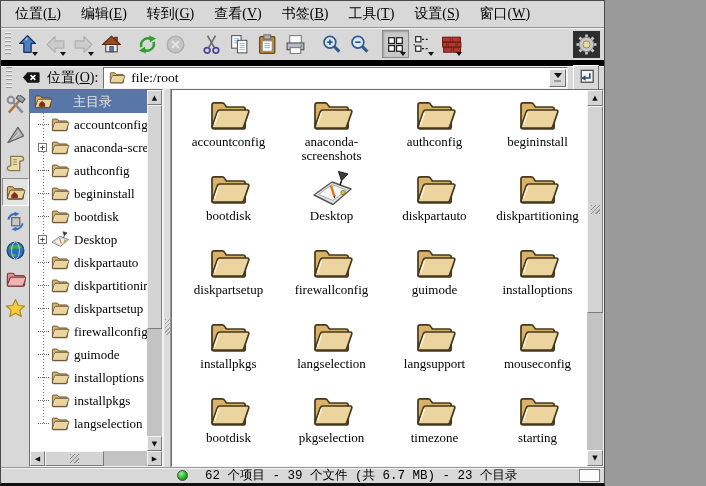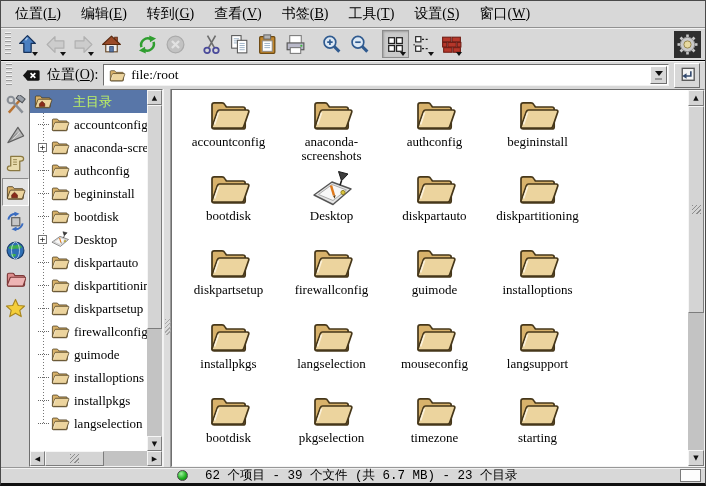--- a/index.html
+++ b/index.html
@@ -1,18 +1,18 @@
 <!DOCTYPE html>
 <html><head>
 <meta charset="utf-8">
 <style>
   html,body{margin:0;padding:0;background:#9a9a9a;}
   *{box-sizing:border-box;}
   .window{
-    width:706px;height:486px;position:relative;background:#d8d8d8;
+    width:605px;height:486px;position:relative;background:#d8d8d8;
     border:1px solid #4a4a4a;border-bottom:3px solid #101010;
     font-family:"Liberation Serif","DejaVu Serif",serif;color:#000;
     overflow:hidden;
   }
   
   .menubar{height:26px;display:flex;align-items:center;padding-left:4px;font-size:14px;}
   .menu-item{padding:2px 10px;white-space:nowrap;cursor:default;}
   
   .toolbar{height:33px;display:flex;align-items:center;border-top:1px solid #929292;
            box-shadow:inset 0 1px 0 #f2f2f2;padding:0 4px;}
@@ -23,21 +23,21 @@
   .tbtn.gap{margin-left:8px;}
   .tbtn.active{background:#cacaca;border:1px solid #8d8d8d;box-shadow:inset 1px 1px 2px #9f9f9f;}
   .tbtn.disabled svg{opacity:.5;filter:grayscale(1);}
   .caret{position:absolute;right:2px;bottom:1px;width:0;height:0;
          border-left:3.5px solid transparent;border-right:3.5px solid transparent;border-top:4px solid #111;}
   .logo-tile{margin-left:auto;width:27px;height:27px;display:flex;align-items:center;justify-content:center;}
   .ico22{width:23px;height:23px;}
   .ico26{width:27px;height:27px;}
   .ico20{width:21px;height:21px;}
   
-  .locbar{height:29px;display:flex;align-items:center;border-top:1px solid #000000;
+  .locbar{height:29px;display:flex;align-items:center;border-top:6px solid #000000;
           box-shadow:inset 0 1px 0 #f2f2f2;padding:0 5px;gap:5px;font-size:14px;}
   .clear-btn{width:22px;height:22px;display:flex;align-items:center;justify-content:center;}
   .loc-label{white-space:nowrap;}
   .combo{flex:1;height:22px;background:#fff;border:1px solid;border-color:#6f6f6f #f2f2f2 #f2f2f2 #6f6f6f;
          display:flex;align-items:center;padding-left:4px;gap:5px;font-size:13.5px;position:relative;}
   .ico-combo{width:18px;height:15px;}
   .combo-arrow-btn{position:absolute;right:1px;top:1px;bottom:1px;width:17px;background:#d8d8d8;
          border:1px solid;border-color:#fff #6f6f6f #6f6f6f #fff;
          display:flex;flex-direction:column;align-items:center;justify-content:center;gap:2px;}
   .tri-down{width:0;height:0;border-left:4px solid transparent;border-right:4px solid transparent;border-top:5px solid #111;}
@@ -51,21 +51,21 @@
   .tab{width:27px;height:28px;display:flex;align-items:center;justify-content:center;margin-bottom:1px;
        border:1px solid transparent;}
   .tab.active{background:#e4e4e4;border:1px solid;border-color:#8d8d8d #fdfdfd #fdfdfd #8d8d8d;}
   .treepanel{position:absolute;left:28px;top:0;width:134px;height:100%;background:#fff;
              border:1px solid;border-color:#6f6f6f #f4f4f4 #f4f4f4 #6f6f6f;}
   .treebody{position:absolute;left:0;top:0;right:15px;bottom:15px;overflow:hidden;font-size:13px;}
   .treebody::before{content:'';position:absolute;left:13px;top:23px;width:1px;height:312px;
              background:repeating-linear-gradient(to bottom,#777 0 1px,transparent 1px 3px);}
   .trow{height:23px;display:flex;align-items:center;white-space:nowrap;position:relative;cursor:default;}
   .trow.sel{background:#5876a8;color:#fff;}
-  .trow.sel .tlabel{color:#bef264;margin-left:20px;}
+  .trow.sel .tlabel{color:#e5e5e5;margin-left:20px;}
   .trow.d0{padding-left:3px;}
   .trow.d1{padding-left:8px;}
   .stub{width:11px;height:0;border-top:1px dotted #666;margin-right:1px;flex:none;}
   .expander{width:9px;height:9px;border:1px solid #777;background:#fff;color:#222;font-size:9px;
             line-height:7px;text-align:center;margin-right:3px;flex:none;
             font-family:"DejaVu Sans Mono",monospace;}
   .ico-fold{width:20px;height:17px;flex:none;}
   .tlabel{margin-left:4px;overflow:hidden;}
   
   .sbtn{background:#d4d4d4;border:1px solid;border-color:#f6f6f6 #7c7c7c #7c7c7c #f6f6f6;
@@ -628,29 +628,29 @@
               <path d="M11.6 16.6 L7.6 28.4" stroke="#faf1da" stroke-width="1.7" fill="none"></path>
             </svg>
             <div class="glabel">langselection</div>
           </div>
           <div class="gitem">
             <svg viewBox="0 0 44 38" class="ico-big">
               <path d="M5 9 Q5 6.8 7.2 6.8 L15 6.8 Q16.8 6.8 17.8 8.6 L19.4 11 L36 11 Q38.2 11 38.2 13.2 L38.2 31 Q38.2 33 36 33 L7.2 33 Q5 33 5 30.8 Z" fill="#d8b26b" stroke="#46371a" stroke-width="1.7" stroke-linejoin="round"></path>
               <path d="M5 30.8 L10.4 15.6 Q11 14 12.6 14 L40.2 14 Q42.4 14.2 41.7 16.2 L36.7 30.6 Q36.2 32.2 34.5 32.2 L7.2 32.2 Q5 32.2 5 30.8 Z" fill="#ecd49e" stroke="#46371a" stroke-width="1.7" stroke-linejoin="round"></path>
               <path d="M11.6 16.6 L7.6 28.4" stroke="#faf1da" stroke-width="1.7" fill="none"></path>
             </svg>
+            <div class="glabel">langsupport</div>
+          </div>
+          <div class="gitem">
+            <svg viewBox="0 0 44 38" class="ico-big">
+              <path d="M5 9 Q5 6.8 7.2 6.8 L15 6.8 Q16.8 6.8 17.8 8.6 L19.4 11 L36 11 Q38.2 11 38.2 13.2 L38.2 31 Q38.2 33 36 33 L7.2 33 Q5 33 5 30.8 Z" fill="#d8b26b" stroke="#46371a" stroke-width="1.7" stroke-linejoin="round"></path>
+              <path d="M5 30.8 L10.4 15.6 Q11 14 12.6 14 L40.2 14 Q42.4 14.2 41.7 16.2 L36.7 30.6 Q36.2 32.2 34.5 32.2 L7.2 32.2 Q5 32.2 5 30.8 Z" fill="#ecd49e" stroke="#46371a" stroke-width="1.7" stroke-linejoin="round"></path>
+              <path d="M11.6 16.6 L7.6 28.4" stroke="#faf1da" stroke-width="1.7" fill="none"></path>
+            </svg>
             <div class="glabel">mouseconfig</div>
-          </div>
-          <div class="gitem">
-            <svg viewBox="0 0 44 38" class="ico-big">
-              <path d="M5 9 Q5 6.8 7.2 6.8 L15 6.8 Q16.8 6.8 17.8 8.6 L19.4 11 L36 11 Q38.2 11 38.2 13.2 L38.2 31 Q38.2 33 36 33 L7.2 33 Q5 33 5 30.8 Z" fill="#d8b26b" stroke="#46371a" stroke-width="1.7" stroke-linejoin="round"></path>
-              <path d="M5 30.8 L10.4 15.6 Q11 14 12.6 14 L40.2 14 Q42.4 14.2 41.7 16.2 L36.7 30.6 Q36.2 32.2 34.5 32.2 L7.2 32.2 Q5 32.2 5 30.8 Z" fill="#ecd49e" stroke="#46371a" stroke-width="1.7" stroke-linejoin="round"></path>
-              <path d="M11.6 16.6 L7.6 28.4" stroke="#faf1da" stroke-width="1.7" fill="none"></path>
-            </svg>
-            <div class="glabel">langsupport</div>
           </div>
           <div class="gitem">
             <svg viewBox="0 0 44 38" class="ico-big">
               <path d="M5 9 Q5 6.8 7.2 6.8 L15 6.8 Q16.8 6.8 17.8 8.6 L19.4 11 L36 11 Q38.2 11 38.2 13.2 L38.2 31 Q38.2 33 36 33 L7.2 33 Q5 33 5 30.8 Z" fill="#d8b26b" stroke="#46371a" stroke-width="1.7" stroke-linejoin="round"></path>
               <path d="M5 30.8 L10.4 15.6 Q11 14 12.6 14 L40.2 14 Q42.4 14.2 41.7 16.2 L36.7 30.6 Q36.2 32.2 34.5 32.2 L7.2 32.2 Q5 32.2 5 30.8 Z" fill="#ecd49e" stroke="#46371a" stroke-width="1.7" stroke-linejoin="round"></path>
               <path d="M11.6 16.6 L7.6 28.4" stroke="#faf1da" stroke-width="1.7" fill="none"></path>
             </svg>
             <div class="glabel">bootdisk</div>
           </div>
           <div class="gitem">

